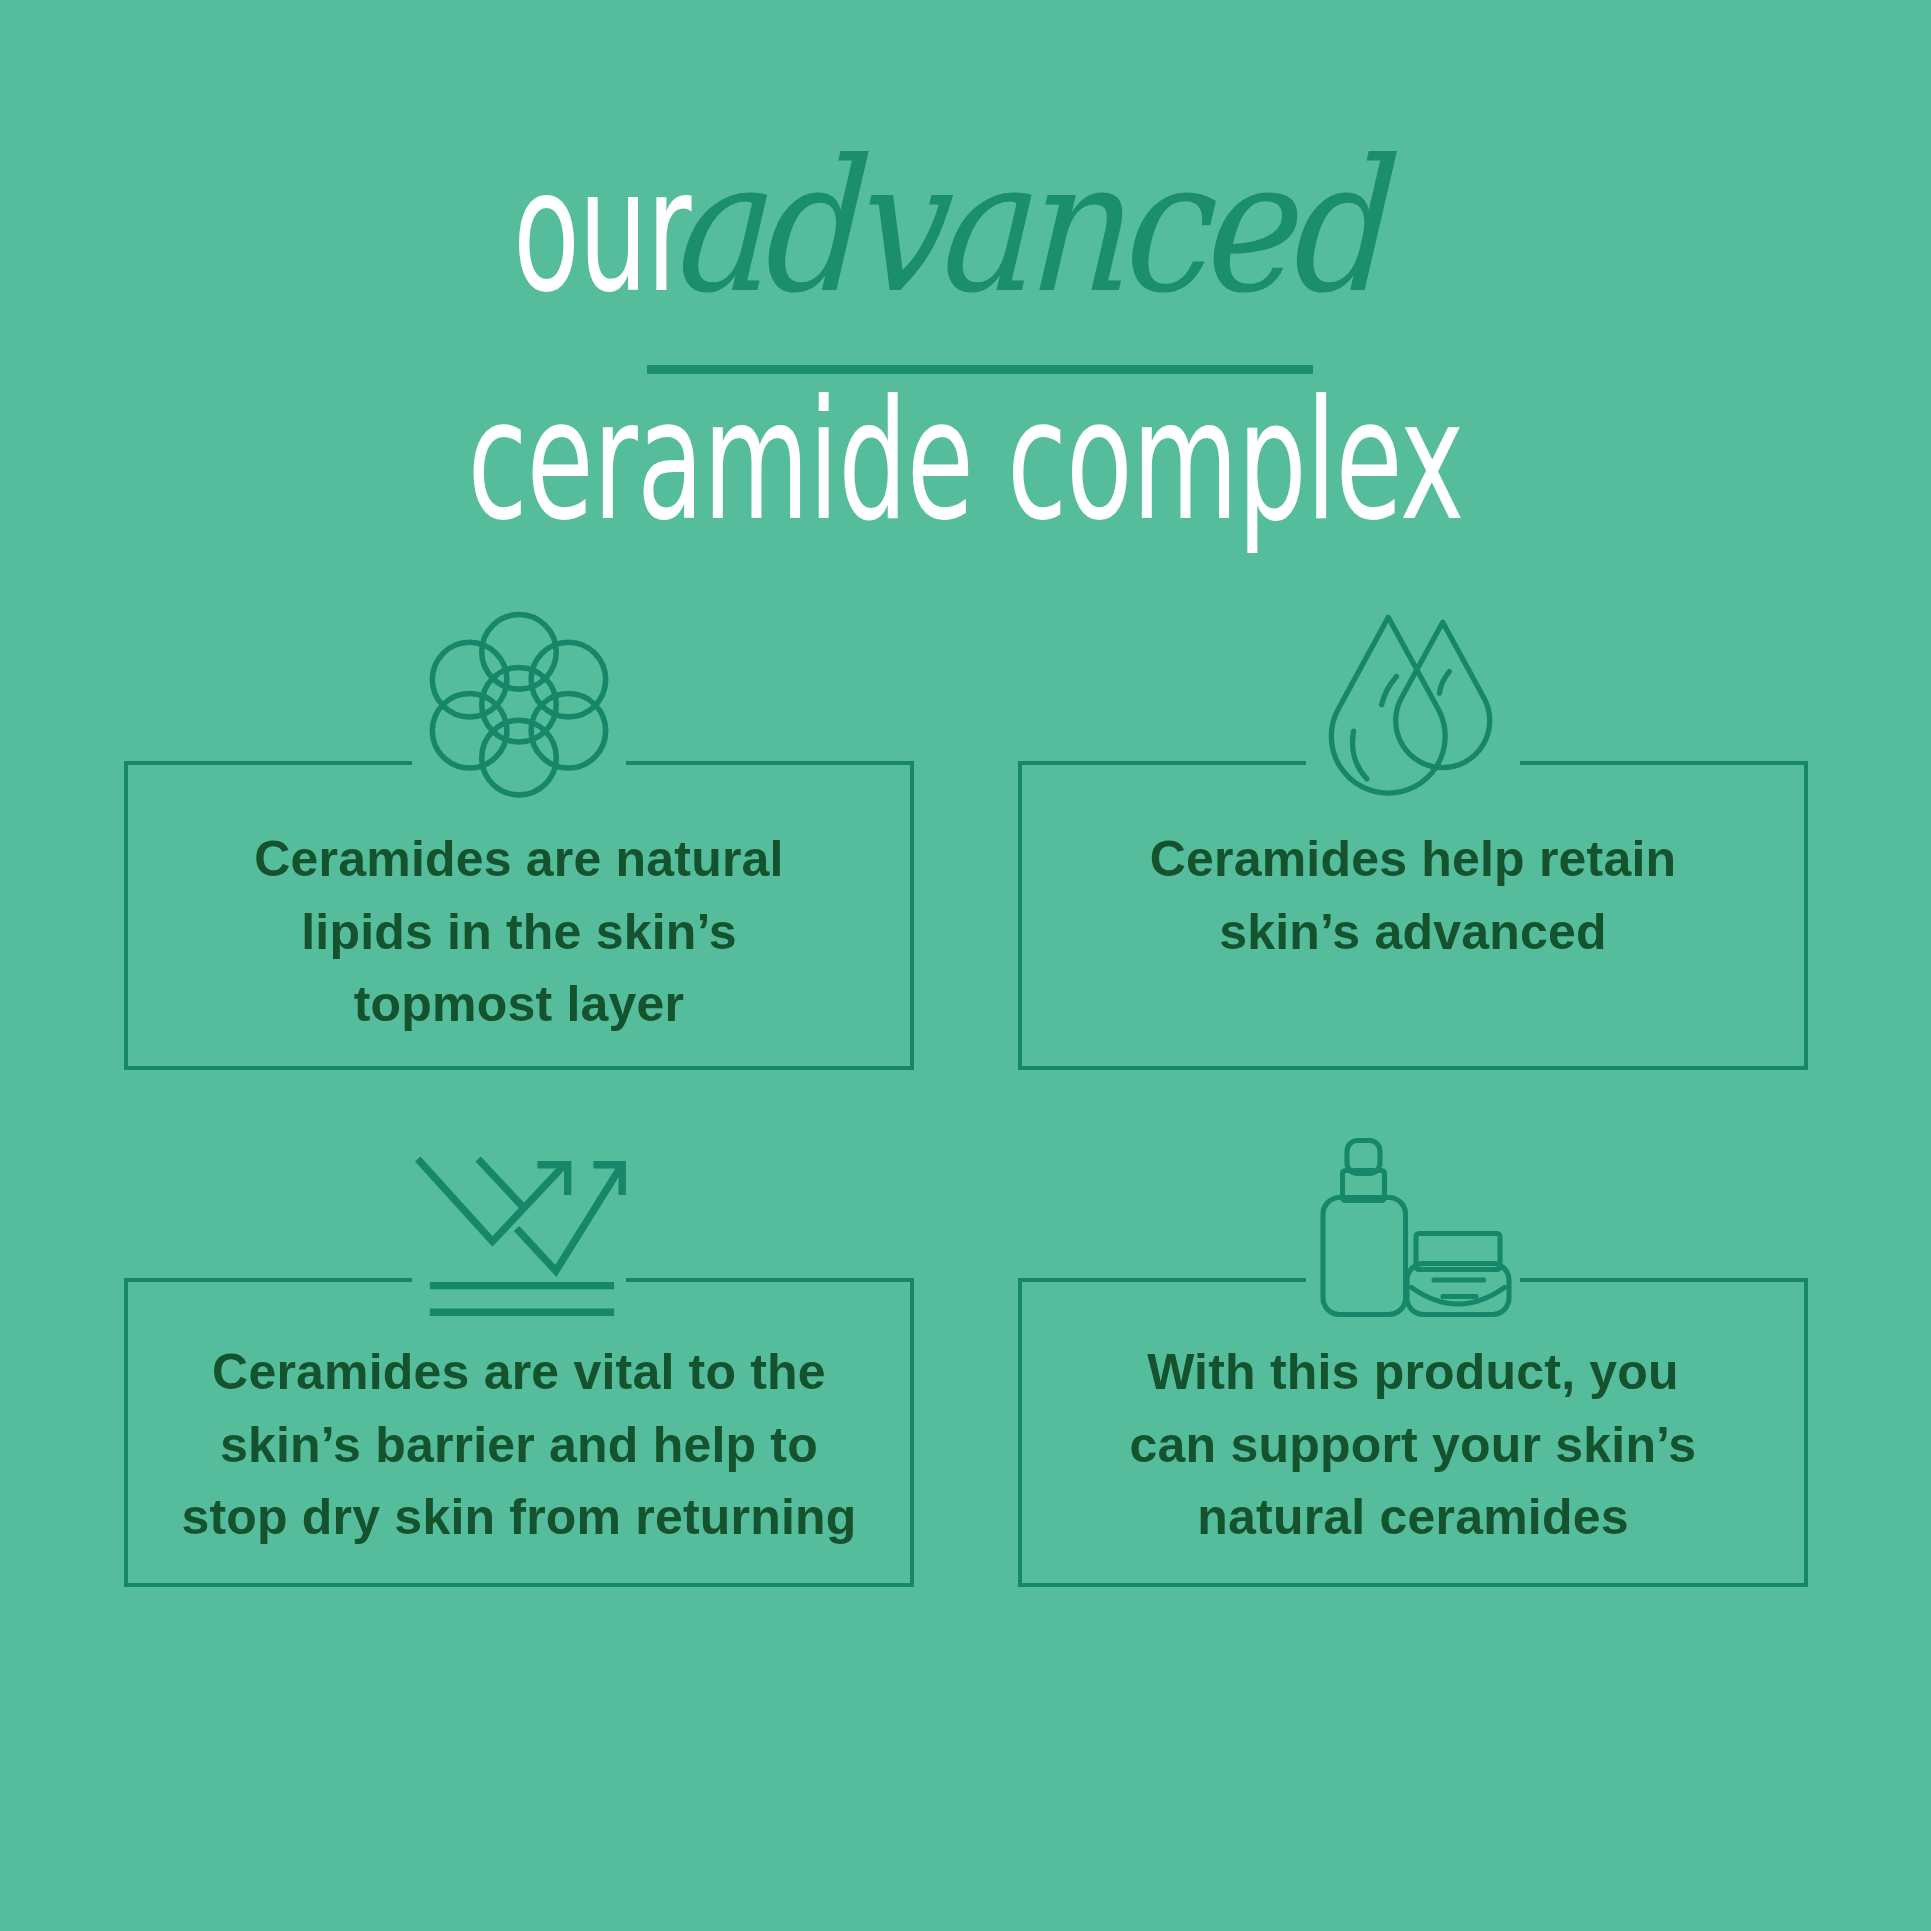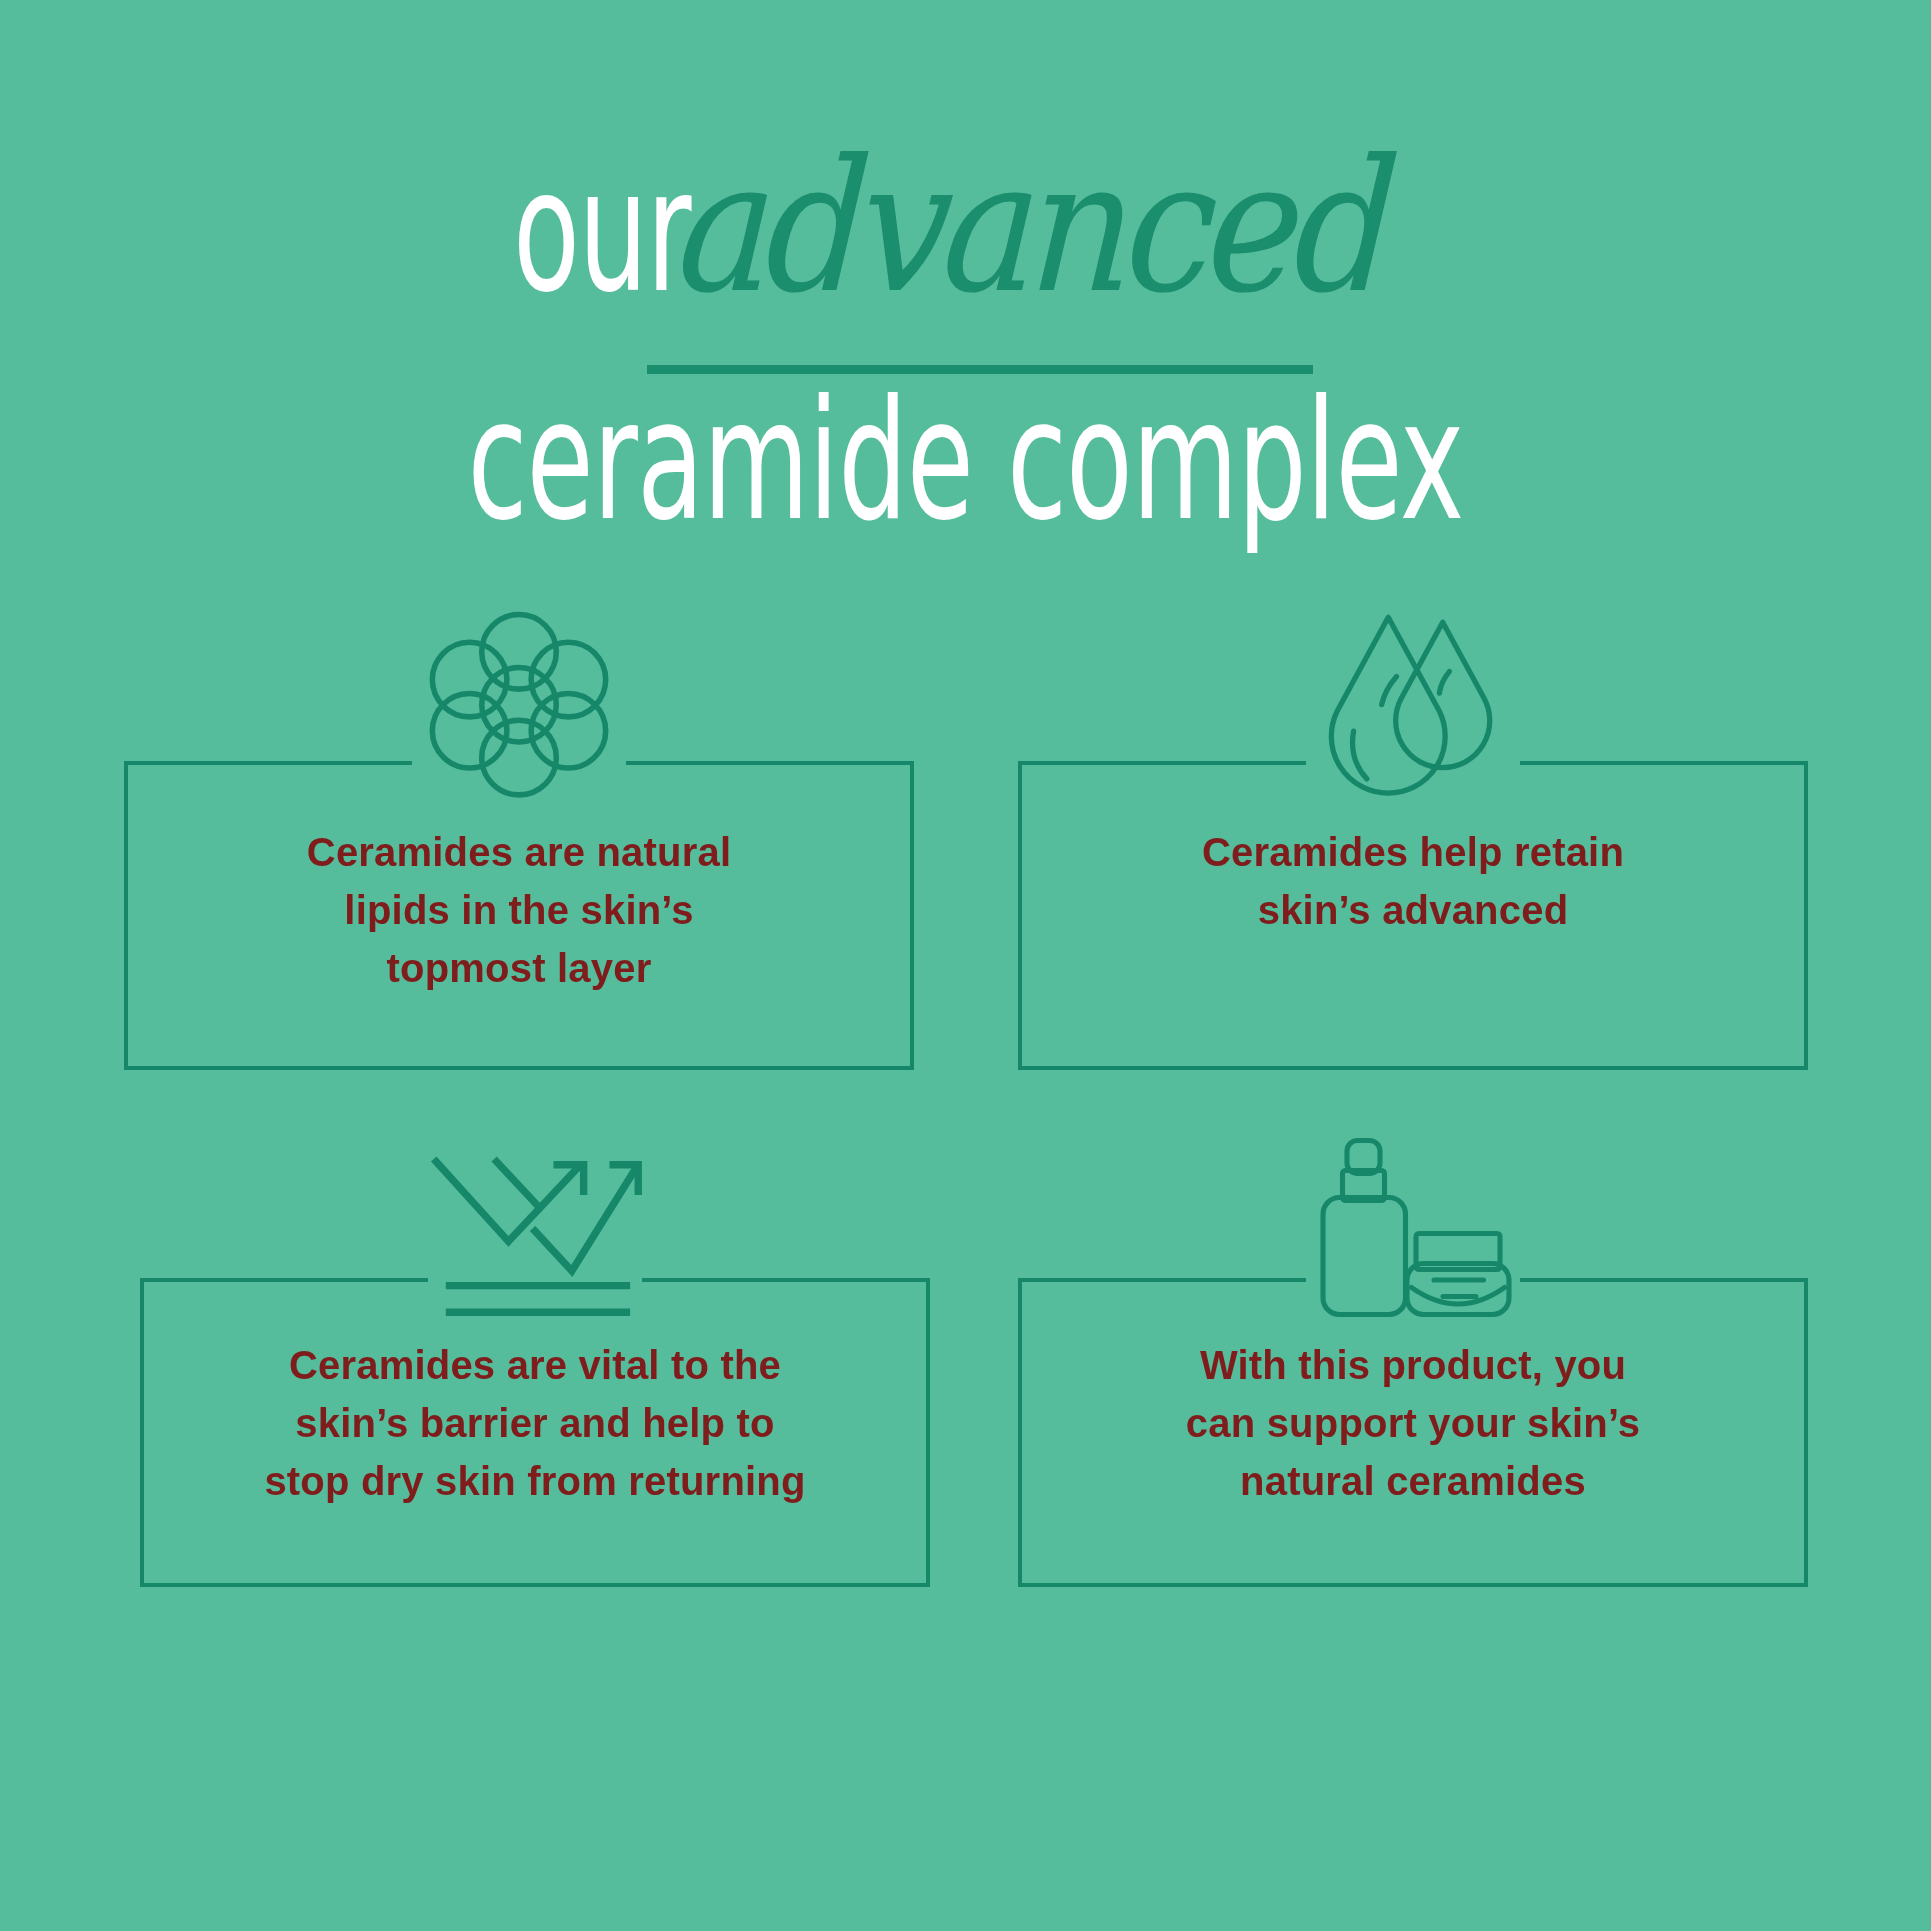--- a/index.html
+++ b/index.html
@@ -79,21 +79,20 @@
     left: 124px;
     top: 761px;
     width: 1684px;
   }
   .row {
     display: flex;
     justify-content: space-between;
   }
   .row.row-two {
     margin-top: 208px;
-    margin-left: 16px;
   }
 
   .card {
     position: relative;
     width: 790px;
     height: 309px;
     box-sizing: border-box;
   }
 
   
@@ -126,22 +125,22 @@
     left: 0;
     right: 0;
     top: 0;
     bottom: 0;
     display: flex;
     flex-direction: column;
     align-items: center;
     justify-content: flex-start;
     padding: 62px 56px 0 56px;
     box-sizing: border-box;
-    color: #7f1d1d;
-    font-size: 40px;
+    color: #14532d;
+    font-size: 50px;
     font-weight: bold;
     line-height: 1.45;
     text-align: center;
     white-space: pre-line;
     letter-spacing: 0.2px;
   }
   .card.tall .card-text { padding-top: 58px; }
 </style>
 </head>
 <body>

